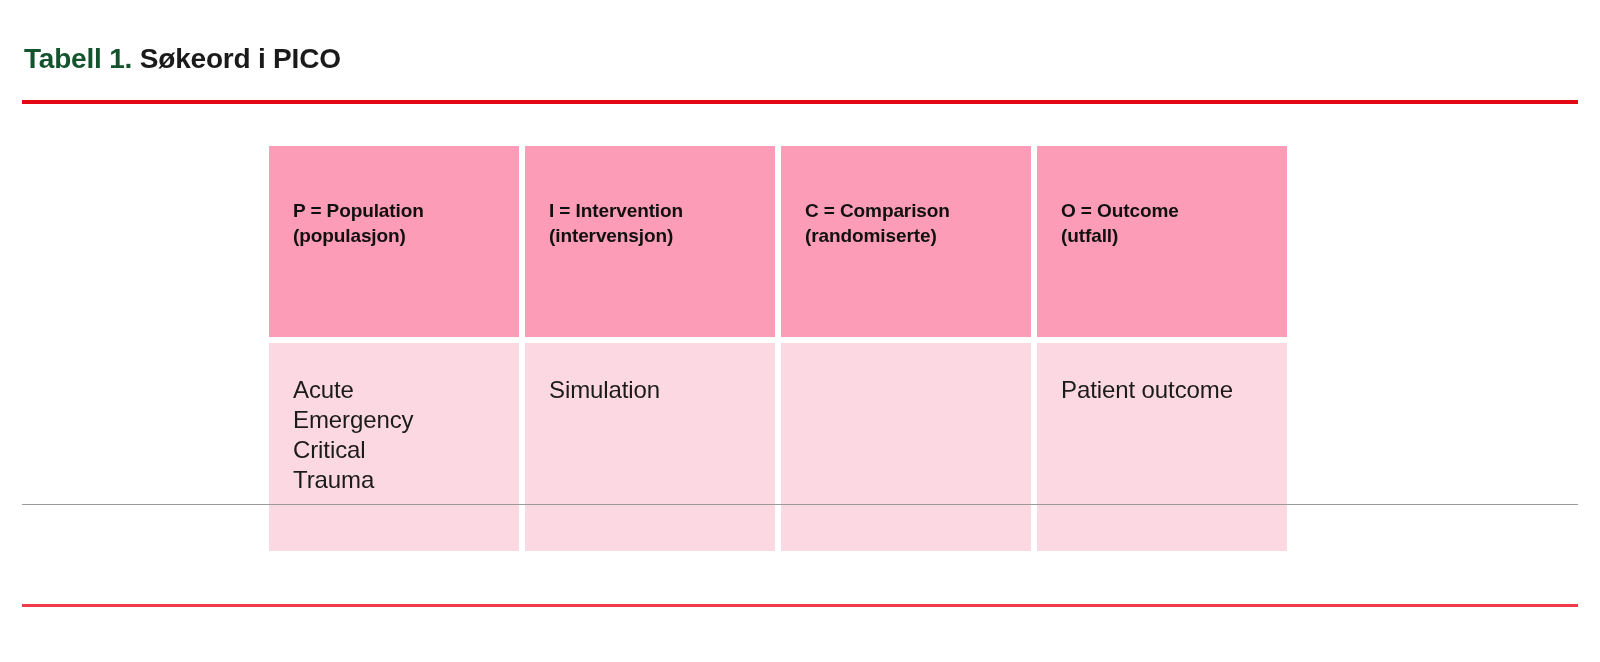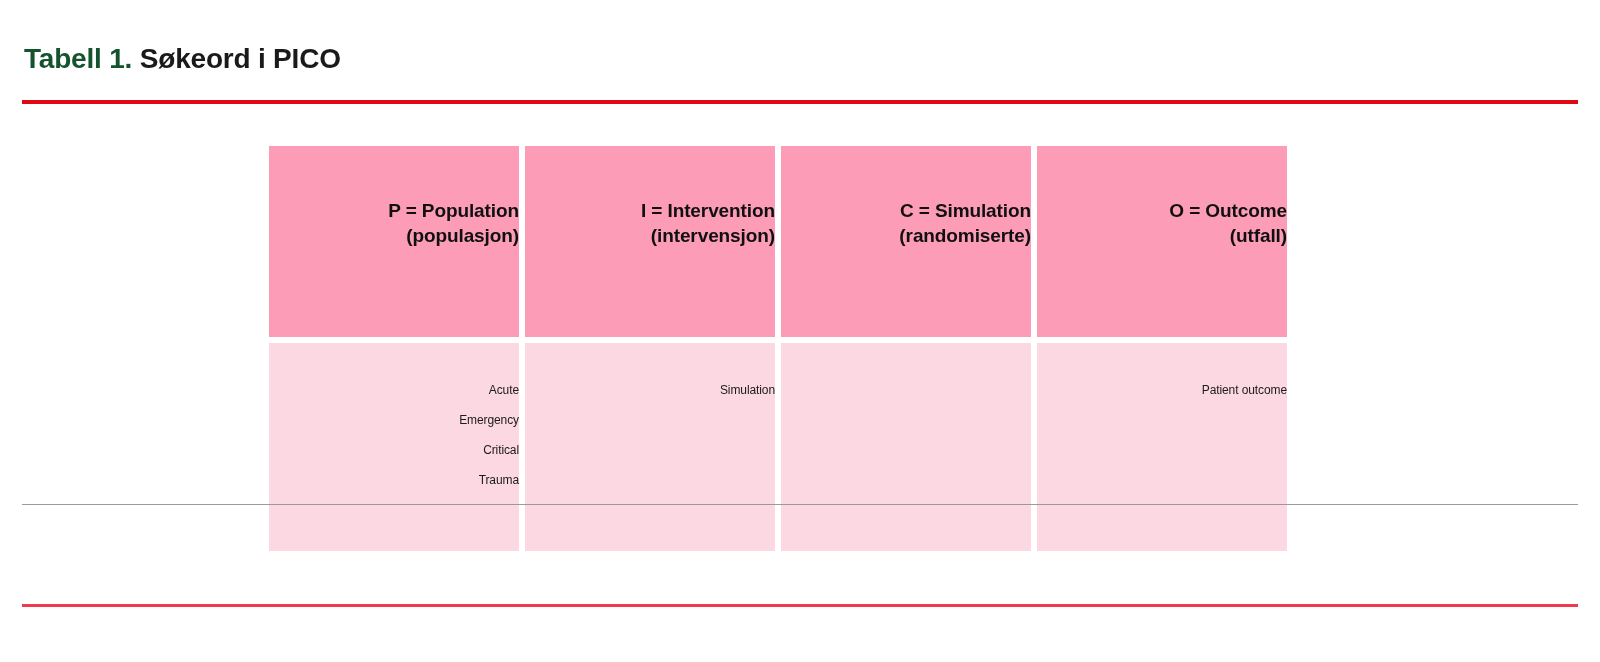--- a/index.html
+++ b/index.html
@@ -85,37 +85,37 @@
     border-collapse: separate;
     border-spacing: 6px 6px;
     margin: -6px 0 0 -6px;
     table-layout: fixed;
   }
   .pico-table th,
   .pico-table td {
     margin: 0;
     padding: 0;
     vertical-align: top;
-    text-align: right;
+    text-align: left;
   }
   .pico-table th {
     background: #fc9cb6;
     height: 139px;
     padding: 52px 0 0 24px;
     font-size: 19px;
     line-height: 25px;
     font-weight: 700;
     color: #101010;
     letter-spacing: -0.1px;
   }
   .pico-table td {
     background: #fcd9e2;
     height: 176px;
     padding: 32px 0 0 24px;
-    font-size: 12px;
+    font-size: 24px;
     line-height: 30px;
     font-weight: 400;
     color: #1b1b1b;
     letter-spacing: -0.1px;
   }
   .cell-lines span {
     display: block;
   }
   .head-lines span {
     display: block;
@@ -155,21 +155,21 @@
             </span>
           </th>
           <th>
             <span class="head-lines">
               <span>I = Intervention</span>
               <span>(intervensjon)</span>
             </span>
           </th>
           <th>
             <span class="head-lines">
-              <span>C = Simulation</span>
+              <span>C = Comparison</span>
               <span>(randomiserte)</span>
             </span>
           </th>
           <th>
             <span class="head-lines">
               <span>O = Outcome</span>
               <span>(utfall)</span>
             </span>
           </th>
         </tr>

